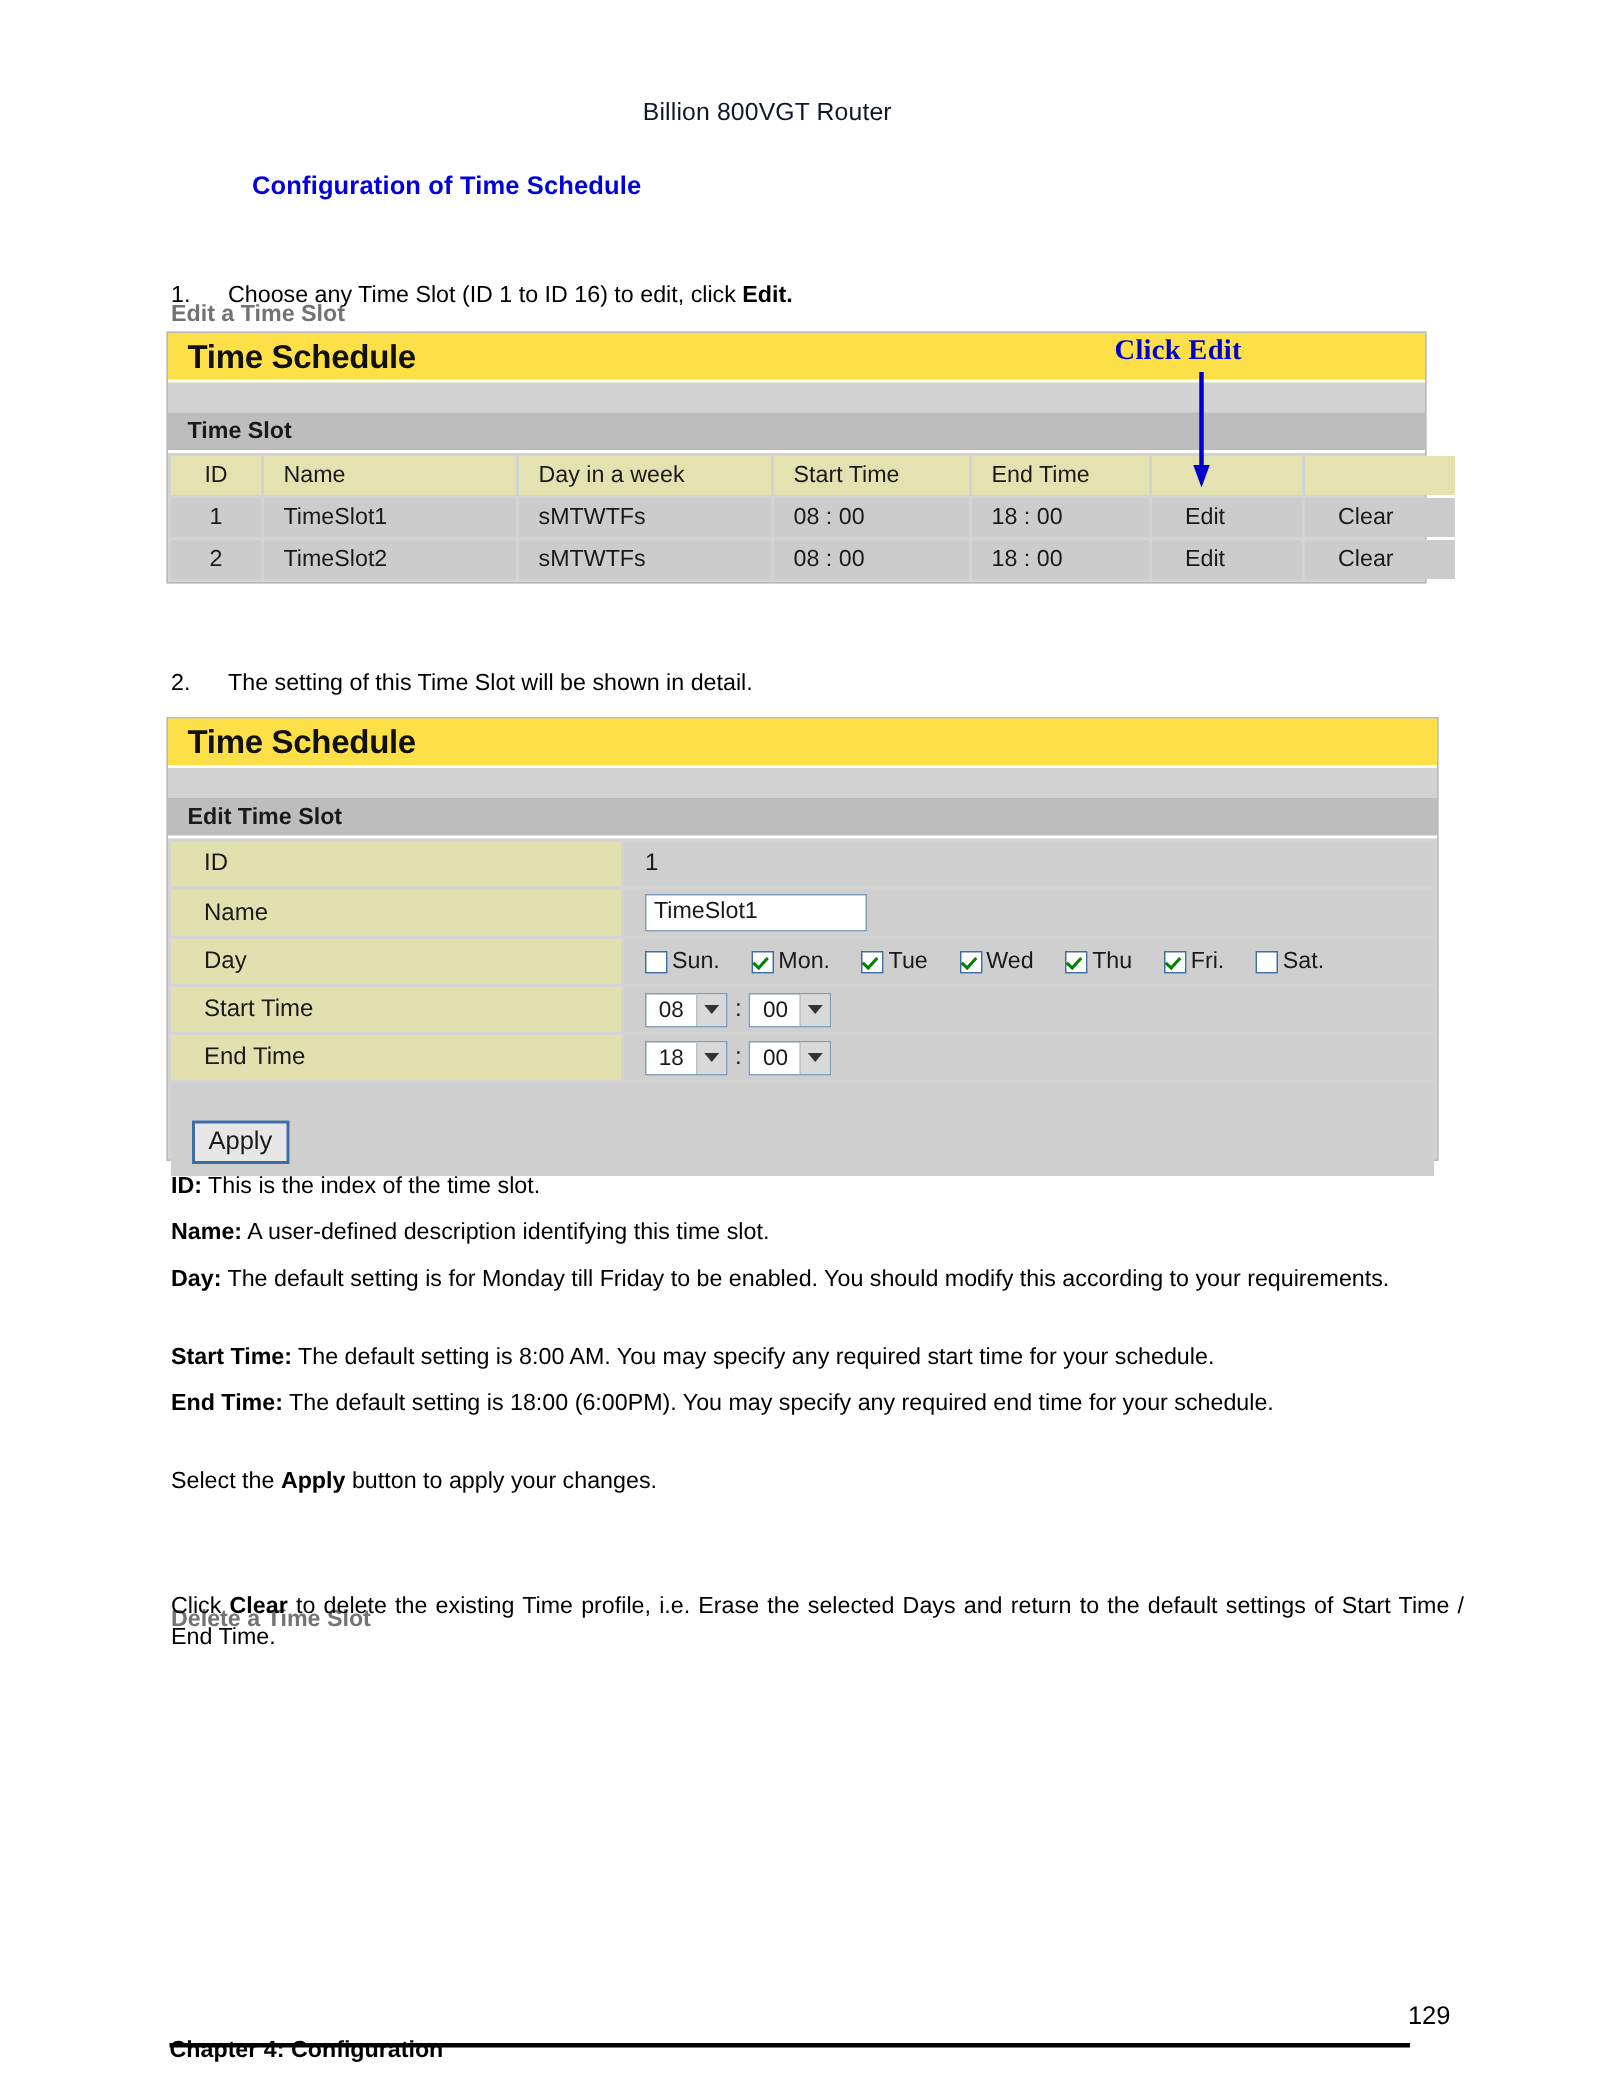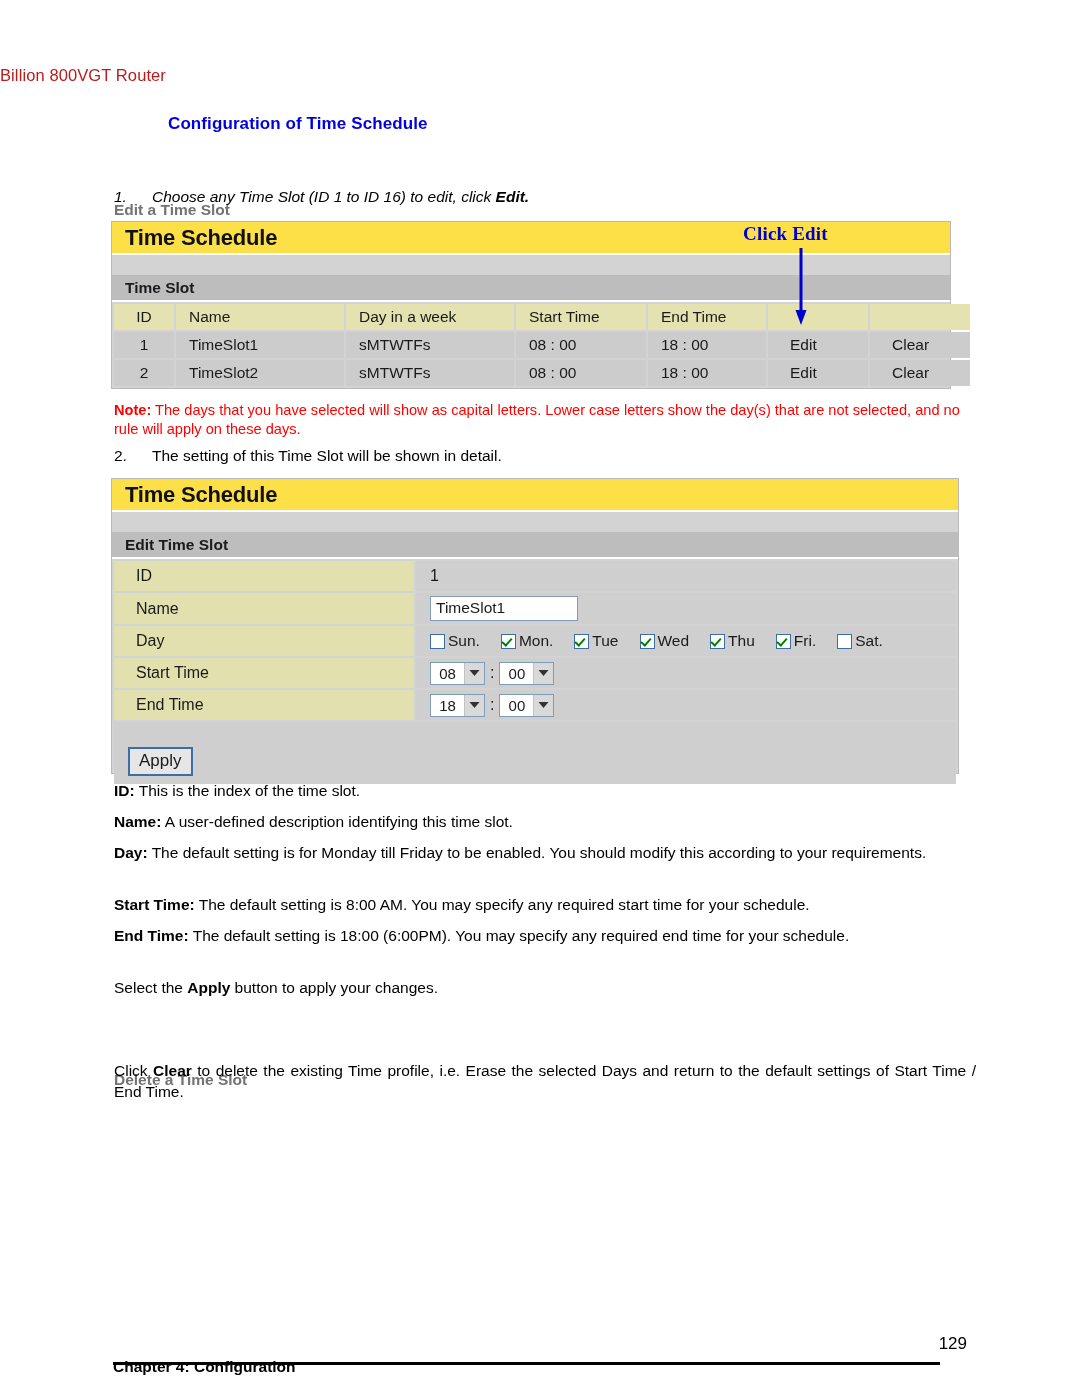--- a/index.html
+++ b/index.html
@@ -22,24 +22,25 @@
     width: 1080px;
     height: 1397px;
   }
 
   
   .running-header {
     position: absolute;
     left: 0;
     top: 66px;
     width: 967px;
-    text-align: left;
+    text-align: center;
     font-size: 16.5px;
     letter-spacing: 0.1px;
-    color: #b91c1c;
+    color: #0f172a;
+    padding-left: 28px;
   }
 
   
   .section-title {
     position: absolute;
     left: 168px;
     top: 114px;
     font-size: 17px;
     font-weight: bold;
     color: #0000e0;
@@ -60,21 +61,21 @@
   .numbered-step {
     position: absolute;
     left: 114px;
     font-size: 15.5px;
     color: #000;
   }
   .numbered-step .num {
     display: inline-block;
     width: 38px;
   }
-  #step-1 { top: 188px; font-style: italic; }
+  #step-1 { top: 188px; }
   #step-2 { top: 447px; }
 
   
   .note {
     position: absolute;
     left: 114px;
     top: 401px;
     width: 862px;
     font-size: 14.6px;
     line-height: 19px;
@@ -417,23 +418,20 @@
       </tbody>
     </table>
   </div>
 
   <div id="click-edit-label">Click Edit</div>
   <svg id="click-edit-arrow" viewBox="0 0 12 77">
     <line x1="6" y1="0" x2="6" y2="64" stroke="#0000cd" stroke-width="3"></line>
     <polygon points="6,77 0.5,62 11.5,62" fill="#0000cd"></polygon>
   </svg>
 
-  <div class="note">
-    <b>Note:</b><span>  The days that you have selected will show as capital letters. Lower case letters show the day(s) that are not selected, and no rule will apply on these days.</span>
-  </div>
 
   <div class="numbered-step" id="step-2">
     <span class="num">2.</span><span>The setting of this Time Slot will be shown in detail.</span>
   </div>
 
   <div class="ui-shot" id="shot-edit">
     <div class="ui-title">Time Schedule</div>
     <div class="ui-subtitle">Edit Time Slot</div>
     <table class="edit-table">
       <tbody>

